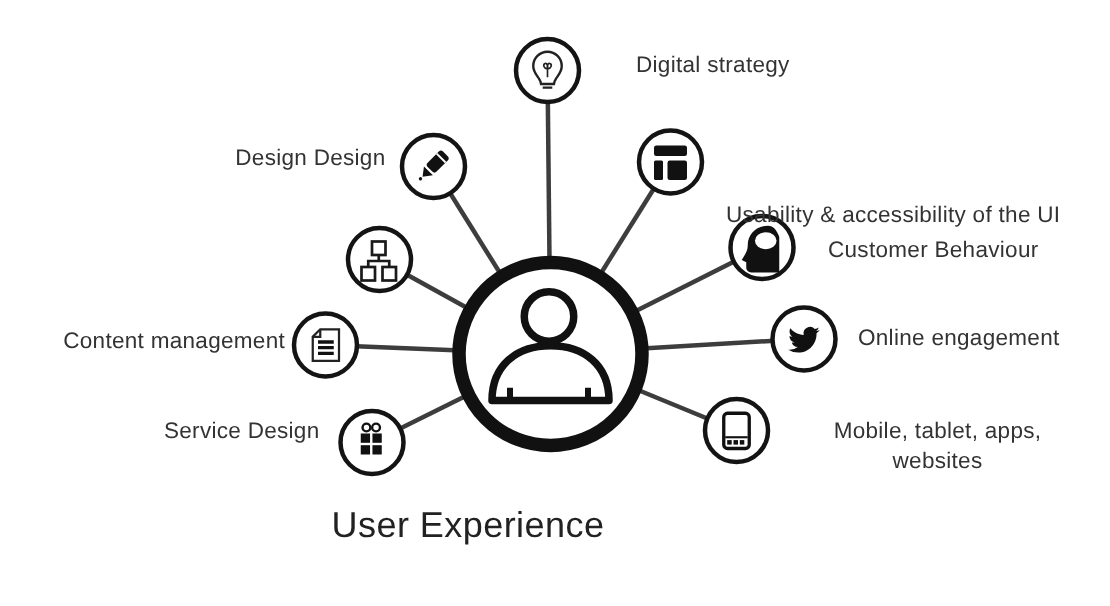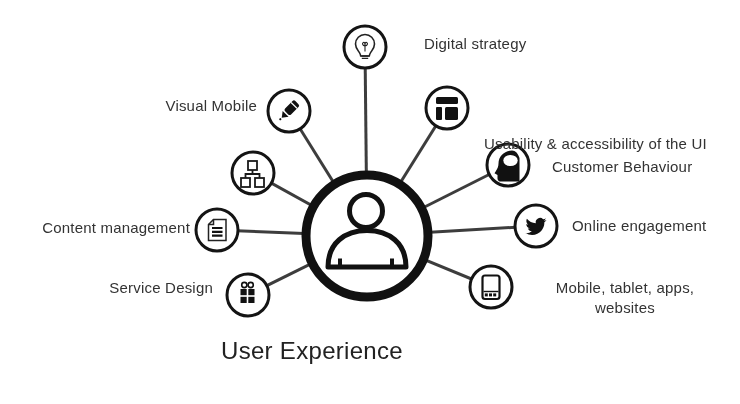--- a/index.html
+++ b/index.html
@@ -129,16 +129,16 @@
   <div class="label" style="left:572px; top:216px;">Online engagement</div>
 
   <div class="label wrap" style="left:530px; top:278px; width:190px;">Mobile, tablet, apps,
 websites</div>
 
   <div class="label right" style="right:527px; top:278px;">Service Design</div>
 
   <div class="label right" style="right:550px; top:218px;">Content management</div>
 
 
-  <div class="label right" style="right:483px; top:96px;">Visual Mobile</div>
+  <div class="label right" style="right:483px; top:96px;">Design Design</div>
 
   <div class="title">User Experience</div>
 </div>
 
 </body></html>

